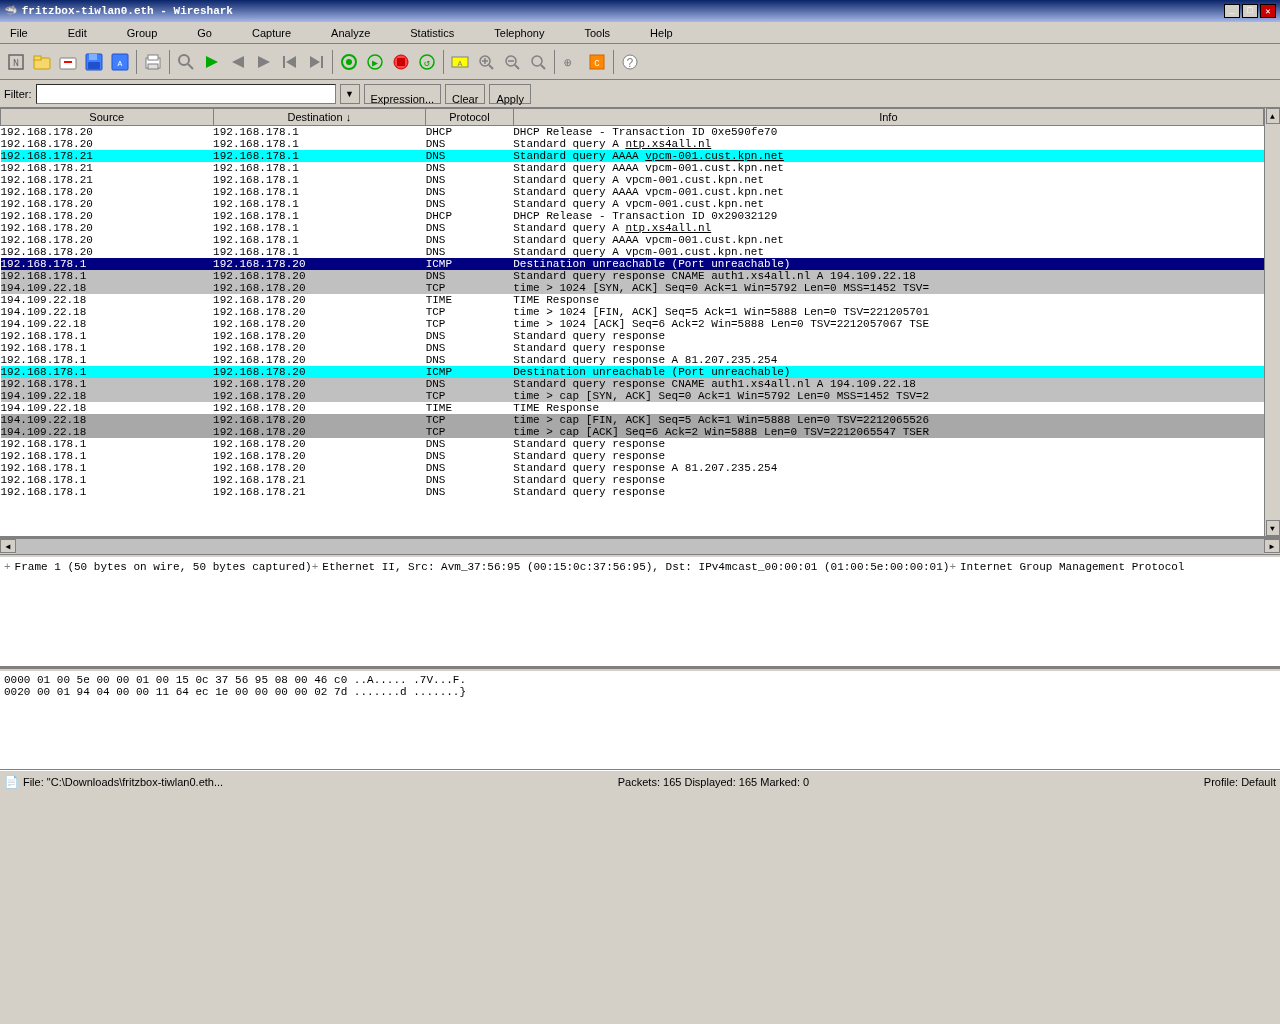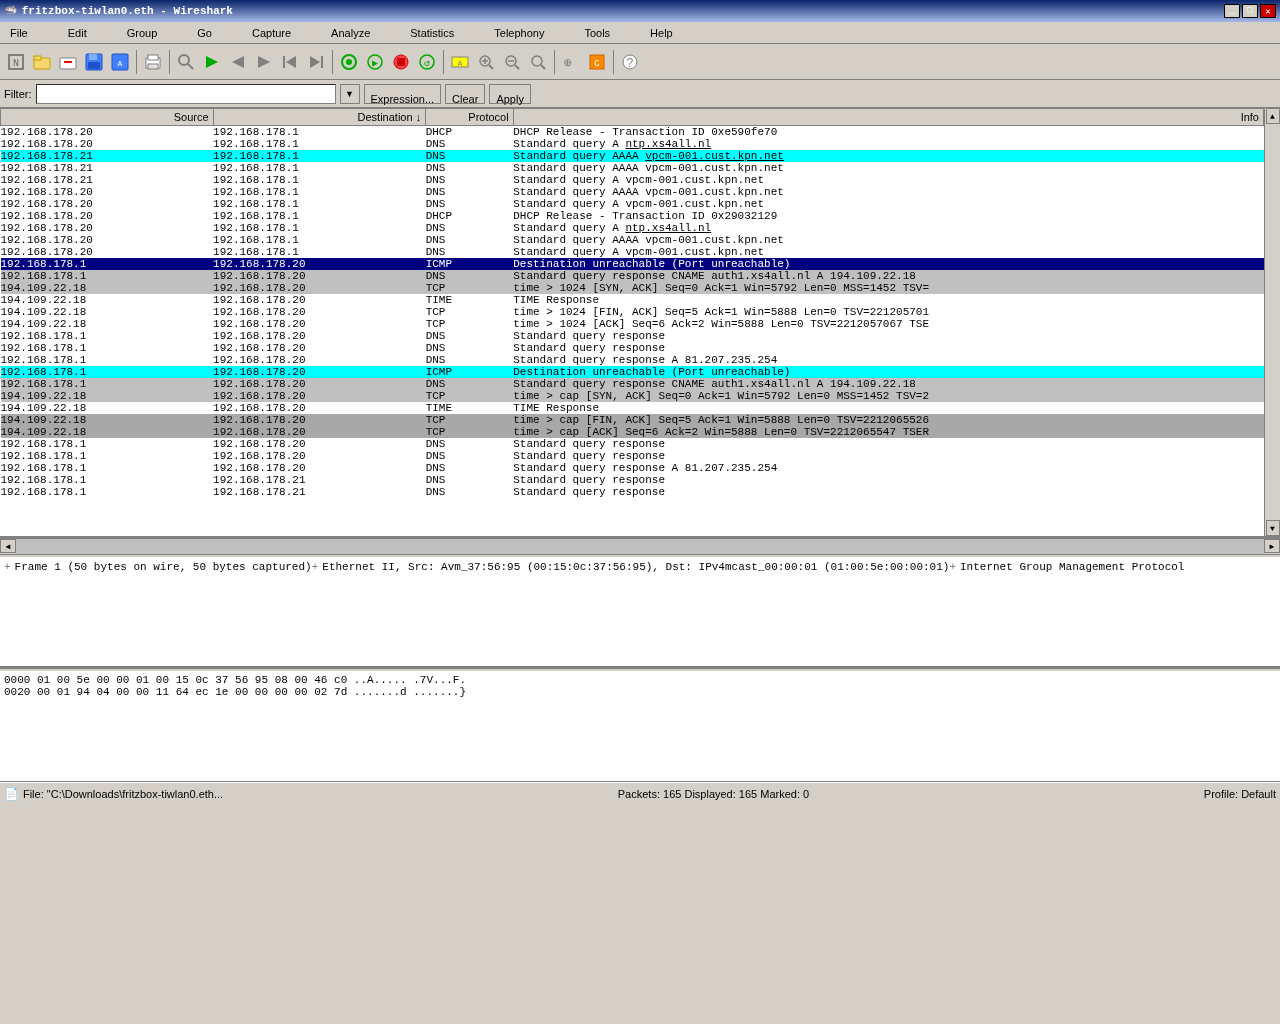--- a/index.html
+++ b/index.html
@@ -116,21 +116,21 @@
       width: 100%;
       border-collapse: collapse;
       font-family: 'Courier New', monospace;
       font-size: 11px;
     }
     
     #packet-table thead th {
       background: #d4d0c8;
       border: 1px solid #808080;
       padding: 2px 4px;
-      text-align: right;
+      text-align: center;
       font-family: 'Tahoma', sans-serif;
       font-size: 11px;
       font-weight: normal;
       position: sticky;
       top: 0;
       white-space: nowrap;
       cursor: pointer;
     }
     .table-scroll {
       flex: 1;
@@ -586,21 +586,21 @@
   <div class="resize-handle"></div>
 
   <div id="packet-detail" style="height:110px; background:white; border-bottom:2px solid #808080; overflow-y:auto; padding:2px 4px; font-family:'Courier New',monospace; font-size:11px; display:flex; flex-direction:row;">
   <div style="cursor: pointer; padding: 1px 0px;"><span style="color: rgb(128, 128, 128); margin-right: 4px;">+</span><span>Frame 1 (50 bytes on wire, 50 bytes captured)</span></div>
       <div style="cursor: pointer; padding: 1px 0px;"><span style="color: rgb(128, 128, 128); margin-right: 4px;">+</span><span>Ethernet II, Src: Avm_37:56:95 (00:15:0c:37:56:95), Dst: IPv4mcast_00:00:01 (01:00:5e:00:00:01)</span></div>
       <div style="cursor: pointer; padding: 1px 0px;"><span style="color: rgb(128, 128, 128); margin-right: 4px;">+</span><span>Internet Group Management Protocol</span></div>
     </div>
 
   <div class="resize-handle"></div>
 
-  <div id="hex-dump" style="height:110px; background:white; overflow-y:auto; padding:2px 4px; font-family:'Courier New',monospace; font-size:11px;">
+  <div id="hex-dump" style="height:98px; background:white; overflow-y:auto; padding:2px 4px; font-family:'Courier New',monospace; font-size:11px;">
   <div>0000  01 00 5e 00 00 01 00 15  0c 37 56 95 08 00 46 c0   ..A..... .7V...F.</div>
       <div>0020  00 01 94 04 00 00 11 64  ec 1e 00 00 00 00 02 7d   .......d .......}</div>
     </div>
 
   <div id="statusbar" style="height:22px; background:#d4d0c8; display:flex; align-items:center; justify-content:space-between; padding:0 4px; font-family:'Tahoma',sans-serif; font-size:11px; border-top:1px solid #fff;">
     <div style="display:flex; align-items:center; gap:4px;">
       <span style="font-size:12px;">📄</span>
       <span>File: "C:\Downloads\fritzbox-tiwlan0.eth...</span>
     </div>
     <div>Packets: 165 Displayed: 165 Marked: 0</div>

